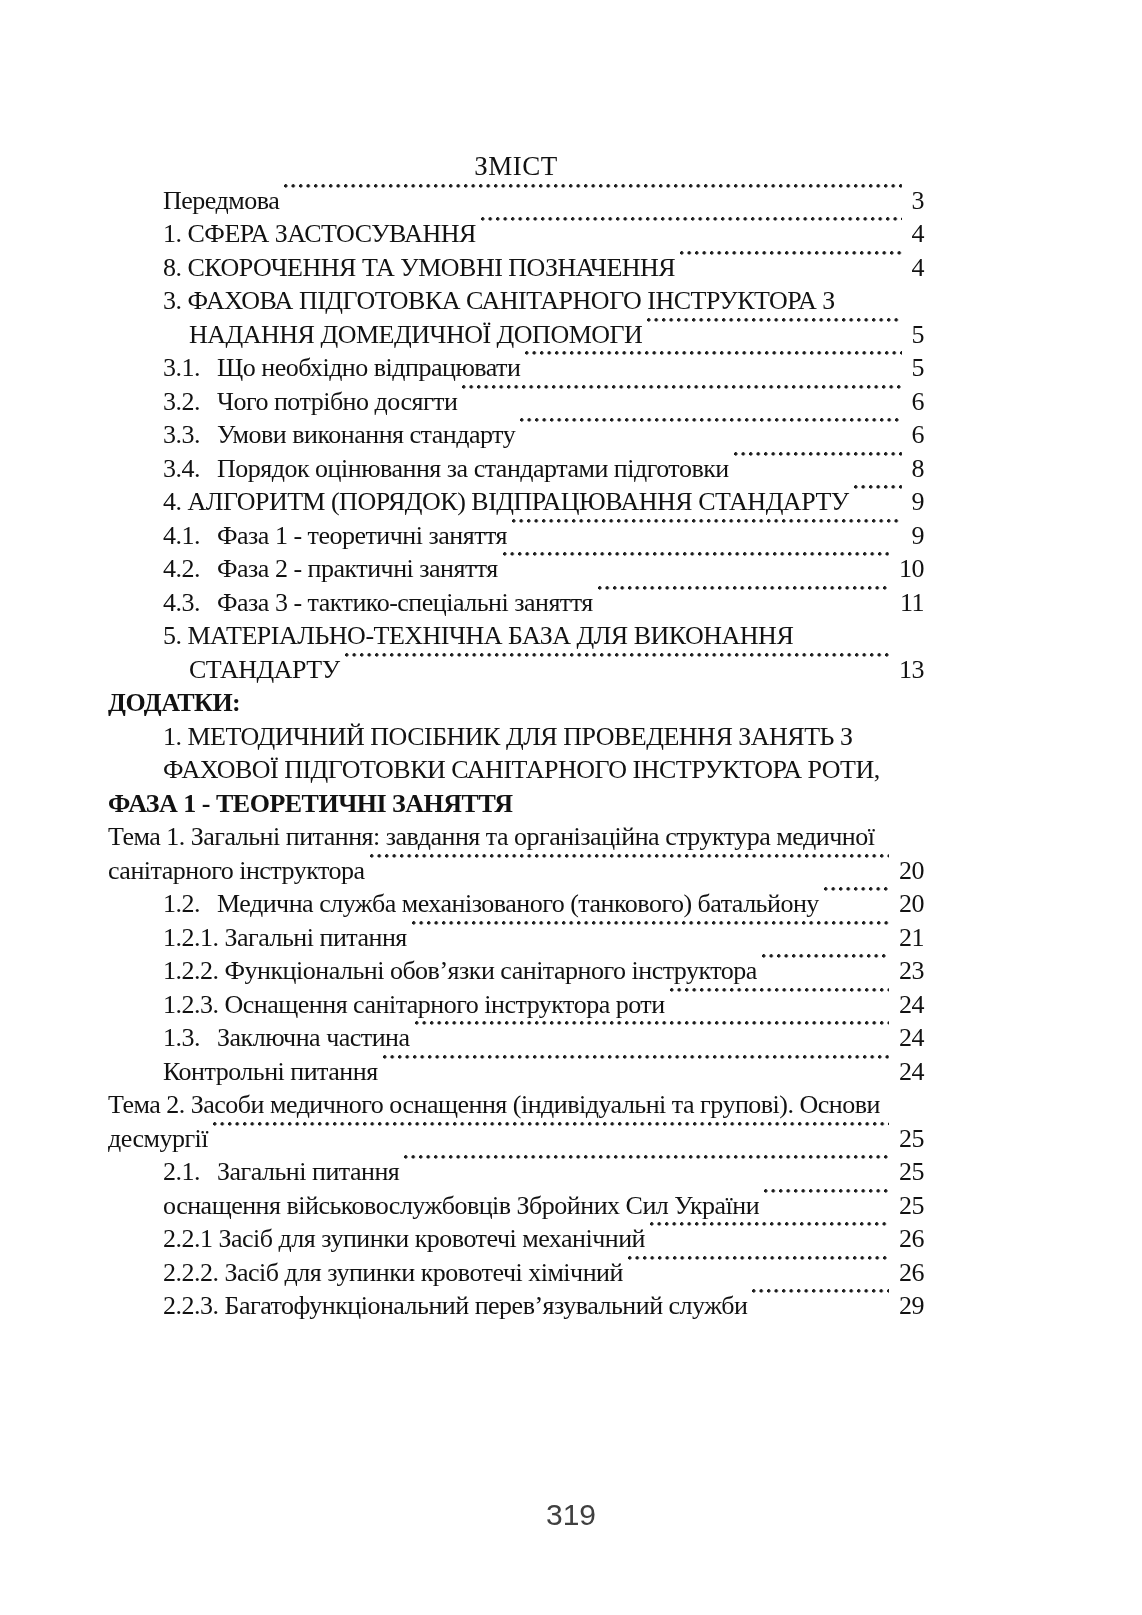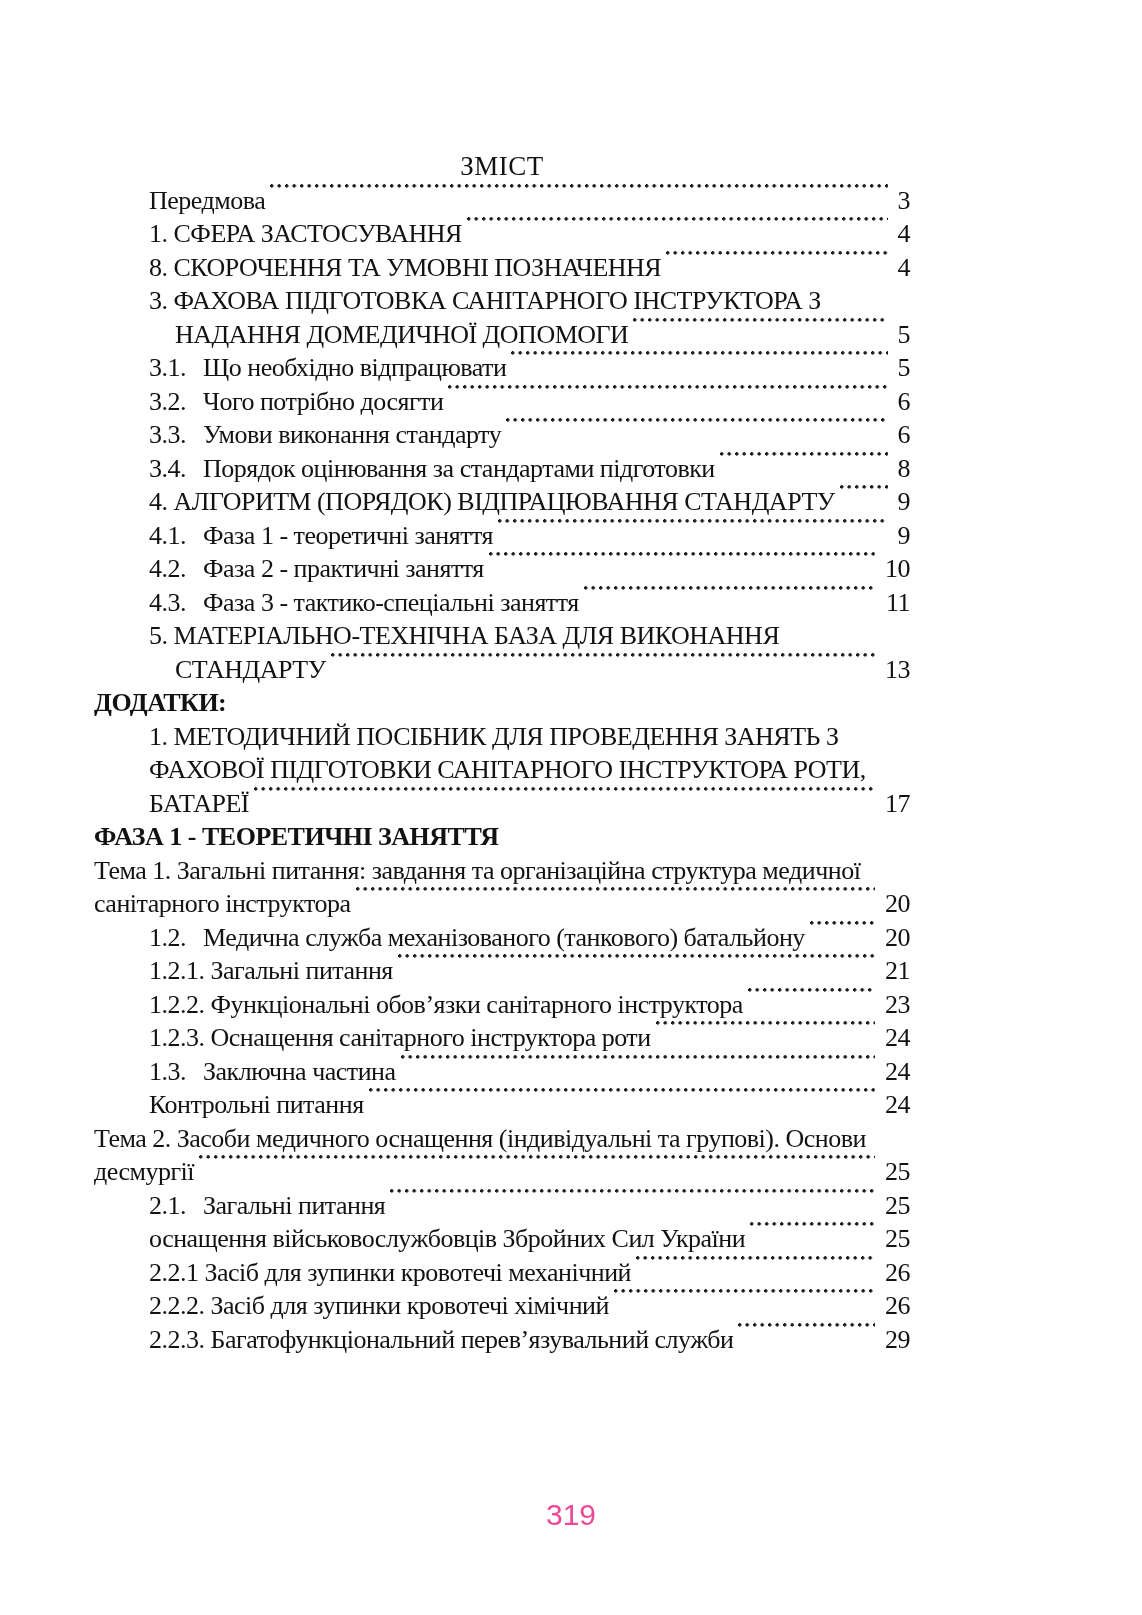--- a/index.html
+++ b/index.html
@@ -8,21 +8,21 @@
     width: 1142px;
     height: 1615px;
     margin: 0 auto;
     background: #ffffff;
     font-family: "Liberation Serif", "DejaVu Serif", serif;
     color: #121212;
     overflow: hidden;
   }
   .content {
     position: absolute;
-    left: 94px;
+    left: 108px;
     top: 150px;
     width: 816px;
   }
   .title {
     font-size: 27px;
     line-height: 33.5px;
     font-weight: 400;
     text-align: center;
     letter-spacing: 0.5px;
     margin: 0;
@@ -52,21 +52,21 @@
   }
   .pg { flex: 0 0 auto; text-align: right; }
   .footer {
     position: absolute;
     left: 0;
     top: 1498px;
     width: 100%;
     text-align: center;
     font-family: "Liberation Sans", "DejaVu Sans", sans-serif;
     font-size: 30px;
-    color: #ec4899;
+    color: #404040;
   }
 </style>
 </head>
 <body>
 
 <div class="page">
   <div class="content">
     <h1 class="title">ЗМІСТ</h1>
     <div id="toc">
         <div class="row l1">
@@ -149,25 +149,20 @@
         </div>
         <div class="row l0 bold">
           <span class="txt">ДОДАТКИ:</span>
         </div>
         <div class="row l1">
           <span class="txt">1. МЕТОДИЧНИЙ ПОСІБНИК ДЛЯ ПРОВЕДЕННЯ ЗАНЯТЬ З</span>
         </div>
         <div class="row l1">
           <span class="txt">ФАХОВОЇ ПІДГОТОВКИ САНІТАРНОГО ІНСТРУКТОРА РОТИ,</span>
         </div>
-        <div class="row l1">
-          <span class="txt">БАТАРЕЇ</span>
-          <span class="leader"></span>
-          <span class="pg">17</span>
-        </div>
         <div class="row l0 bold">
           <span class="txt">ФАЗА 1 - ТЕОРЕТИЧНІ ЗАНЯТТЯ</span>
         </div>
         <div class="row l0">
           <span class="txt">Тема 1. Загальні питання: завдання та організаційна структура медичної</span>
         </div>
         <div class="row l0">
           <span class="txt">санітарного інструктора</span>
           <span class="leader"></span>
           <span class="pg">20</span>

